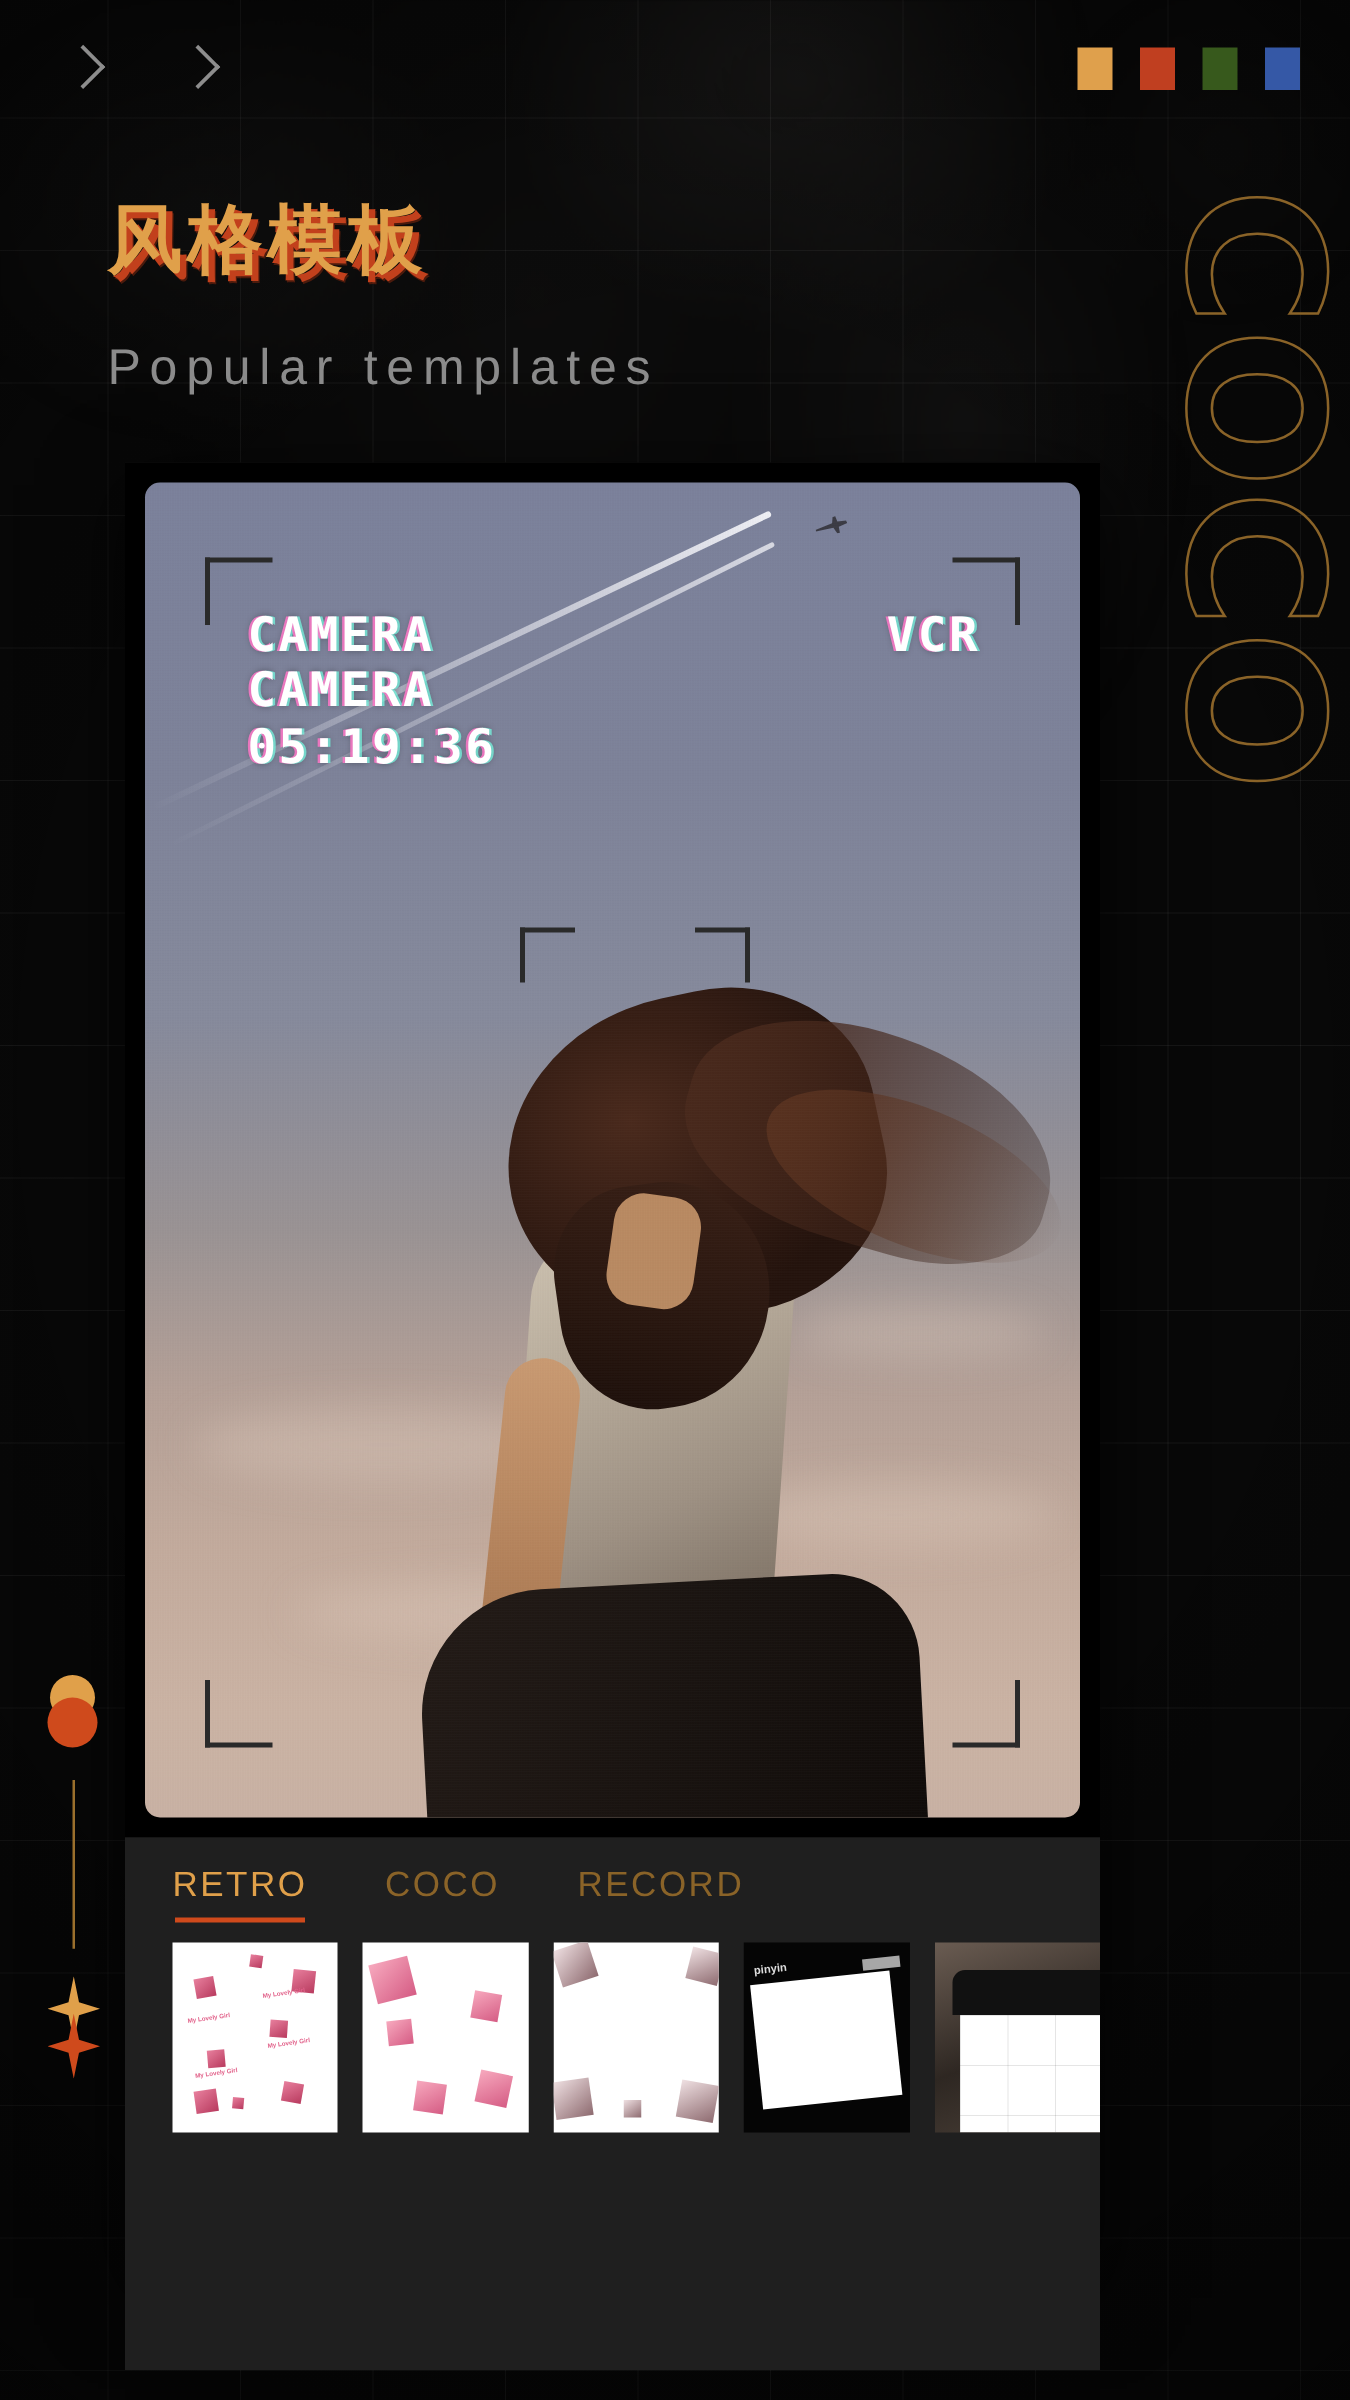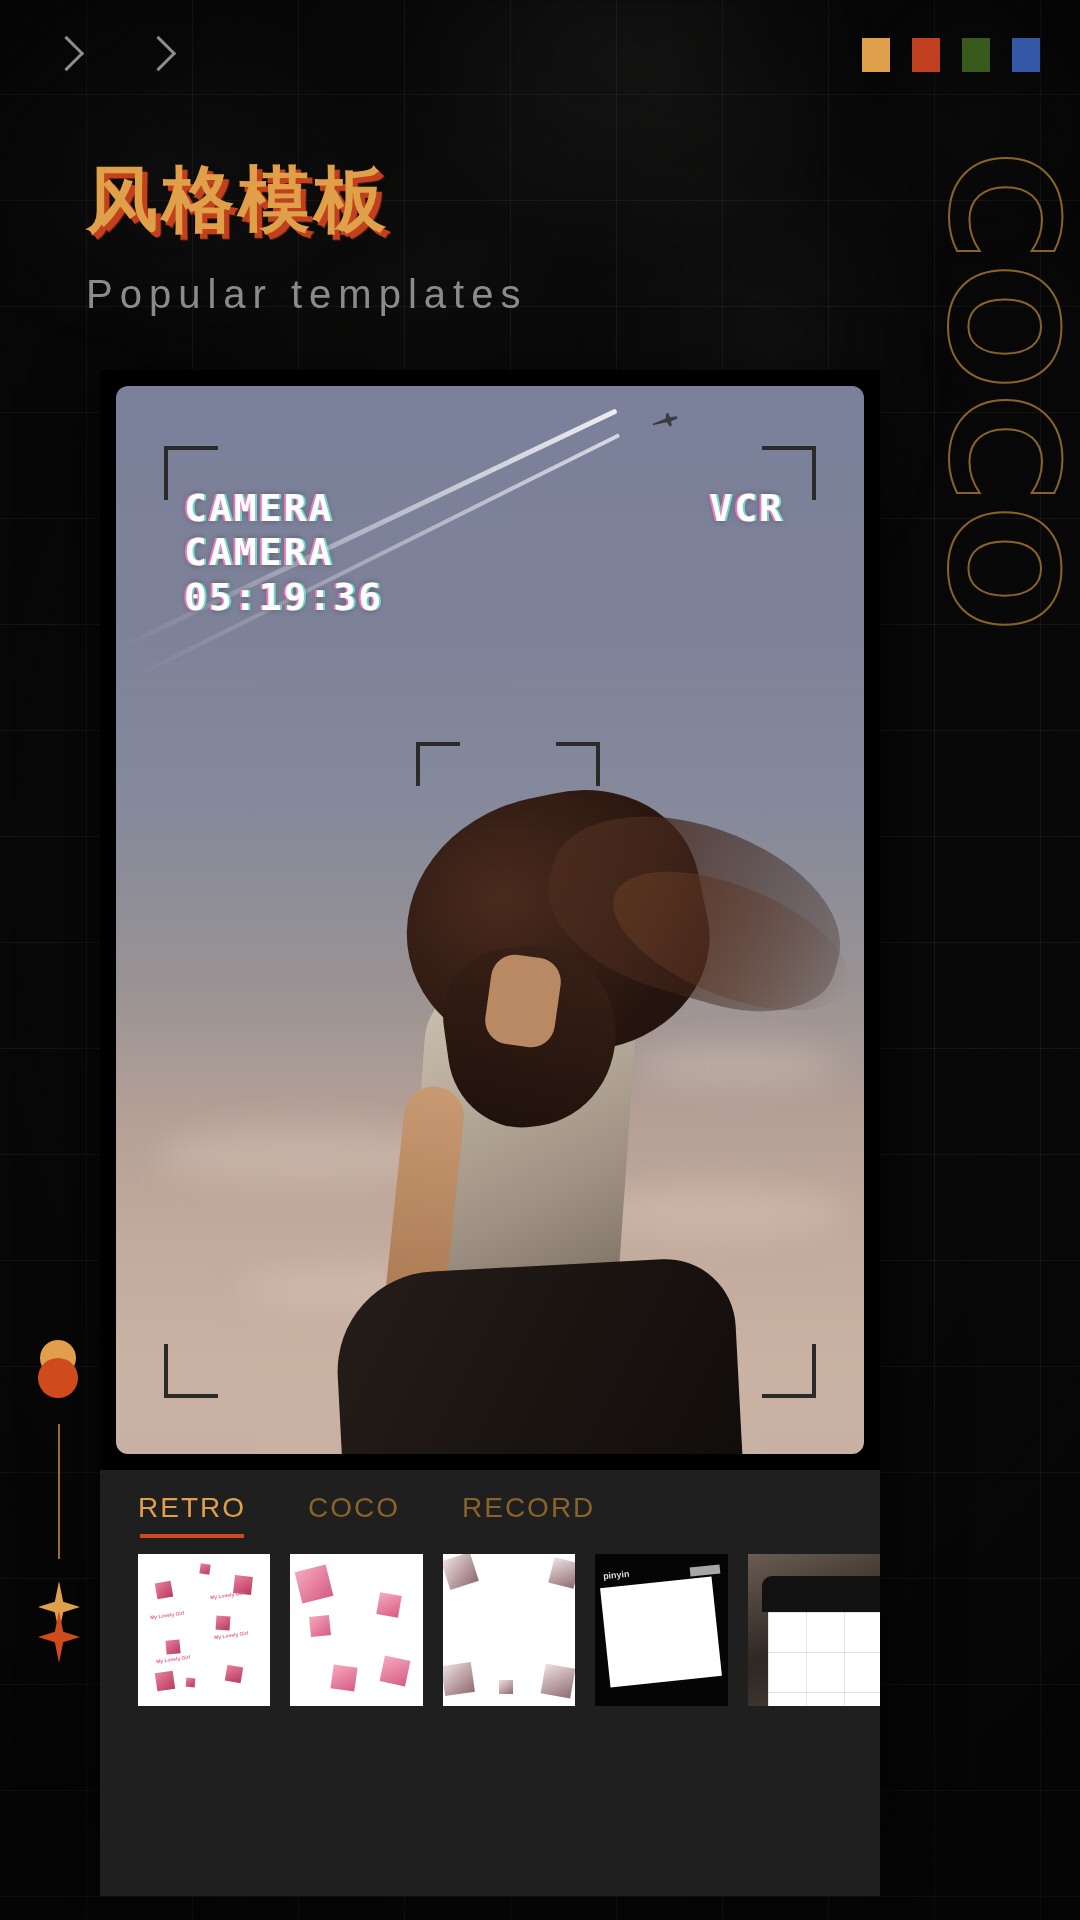--- a/index.html
+++ b/index.html
@@ -58,21 +58,21 @@
   #chev1{ margin-left:42px; }
   #chev2{ margin-left:46px; }
 
   #swatch-row{ margin-left:auto; margin-right:40px; display:flex; gap:22px; }
   .swatch{ width:28px; height:34px; }
 
   
   #title-cn{
     position:absolute; left:86px; top:152px; z-index:6;
     font-family:"DejaVu Sans", sans-serif;
-    font-size:72px; font-weight:bold; letter-spacing:4px;
+    font-size:60px; font-weight:bold; letter-spacing:4px;
     color:#e0a04a;
     text-shadow: 5px 5px 0 #c2401c, 6px 6px 0 rgba(130,40,15,.55);
     white-space:nowrap;
   }
   #title-en{
     position:absolute; left:86px; top:272px; z-index:6;
     font-size:40px; letter-spacing:7px; color:#8b8b8b;
     font-family:"Liberation Sans", sans-serif;
     white-space:nowrap;
   }
@@ -166,21 +166,21 @@
   .brk.ctr{ border-right:4px solid #2a2a2a; border-top:4px solid #2a2a2a; left:440px; top:356px; width:44px; height:44px; }
 
   
   .vcr{
     position:absolute;
     font-family:"DejaVu Sans Mono", monospace;
     font-weight:bold; font-size:38px; letter-spacing:2px;
     color:#ffffff;
     text-shadow:-2px 0 rgba(255,120,200,.85), 2px 0 rgba(120,255,230,.7), 0 0 6px rgba(0,0,0,.35);
   }
-  #vcr-left{ left:68px; top:100px; line-height:1.17; }
+  #vcr-left{ left:82px; top:100px; line-height:1.17; }
   #vcr-right{ right:80px; top:100px; }
   #vcr-time{ right:82px; bottom:175px; text-align:right; line-height:1.18; }
 
   
   #panel{ width:780px; height:426px; background:#1f1f1f; position:relative; }
 
   #tabs{ display:flex; align-items:flex-end; padding:22px 0 0 38px; gap:62px; }
   .tab{ position:relative; padding-bottom:14px; cursor:pointer; }
   .tab-label{ font-size:28px; letter-spacing:2px; color:#8a6328; }
   .tab.active .tab-label{ color:#e0a04a; }

